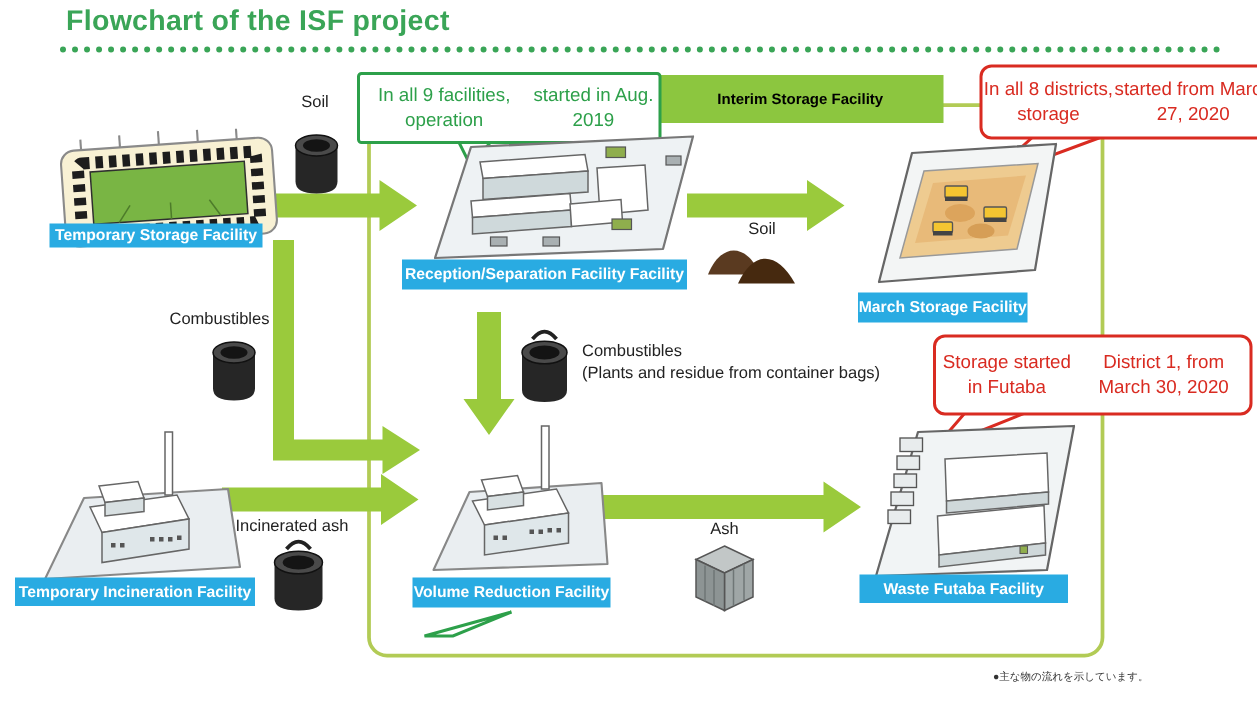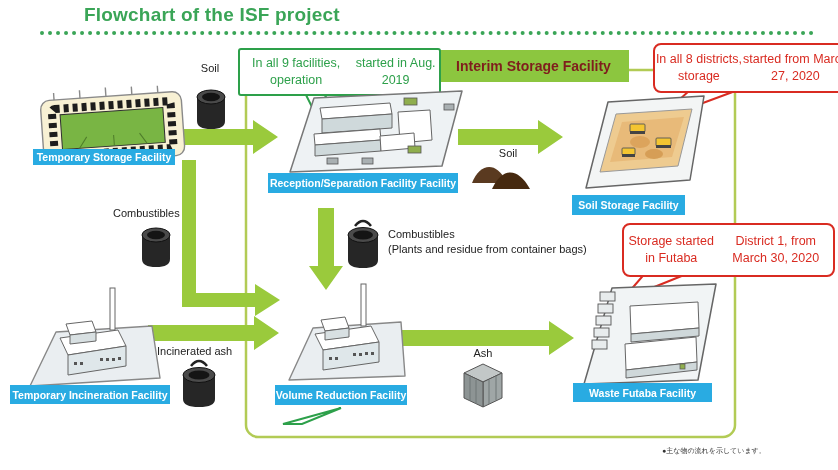--- a/index.html
+++ b/index.html
@@ -13,28 +13,27 @@
   }
   html,body{margin:0;padding:0;background:#fff;}
   #stage{
     position:relative;width:838px;height:470px;background:#ffffff;overflow:hidden;
     font-family:"Liberation Sans","DejaVu Sans",sans-serif;
   }
   .abs{position:absolute;}
   .title{
     left:44px;top:4px;font-size:19px;font-weight:600;color:var(--title-green);
     letter-spacing:.2px;
-    margin-left:40px;
   }
   .dotline{
     left:40px;top:31px;width:774px;height:0;border-top:4px dotted var(--title-green);
   }
   .banner{
     left:438px;top:50px;width:191px;height:32px;background:var(--banner-green);
-    color:#7f1d1d;font-size:14px;font-weight:700;display:flex;align-items:center;justify-content:center;
+    color:#000000;font-size:10px;font-weight:700;display:flex;align-items:center;justify-content:center;
     white-space:nowrap;
   }
   .callout{
     background:#fff;text-align:center;font-size:12.5px;line-height:1.35;
     display:flex;flex-direction:row;align-items:center;justify-content:center;
   }
   .callout.green{border:2px solid var(--callout-green);color:var(--callout-green);border-radius:3px;}
   .callout.red{border:2px solid var(--callout-red);color:var(--callout-red);border-radius:8px;}
   .co-top-green{left:238px;top:48px;width:199px;height:44px;}
   .co-red-soil{left:653px;top:43px;width:193px;height:46px;}
@@ -227,21 +226,21 @@
     <g stroke="#6f7676" stroke-width="1">
       <line x1="8" y1="15" x2="8" y2="39"></line>
         <line x1="14" y1="18" x2="14" y2="42"></line>
       <line x1="27" y1="18" x2="27" y2="42"></line>
         <line x1="34" y1="14" x2="34" y2="38"></line>
     </g>
   </svg>
 
   <div class="abs blue-label" style="left:33px;top:149px;width:142px;height:16px">Temporary Storage Facility</div>
   <div class="abs blue-label" style="left:268px;top:173px;width:190px;height:20px">Reception/Separation Facility Facility</div>
-  <div class="abs blue-label" style="left:572px;top:195px;width:113px;height:20px">Soil Storage Facility</div>
+  <div class="abs blue-label" style="left:572px;top:195px;width:113px;height:20px">March Storage Facility</div>
   <div class="abs blue-label" style="left:10px;top:385px;width:160px;height:19px">Temporary Incineration Facility</div>
   <div class="abs blue-label" style="left:275px;top:385px;width:132px;height:20px">Volume Reduction Facility</div>
   <div class="abs blue-label" style="left:573px;top:383px;width:139px;height:19px">Waste Futaba Facility</div>
 
   <div class="abs flow-label center" style="left:190px;top:61px;width:40px">Soil</div>
   <div class="abs flow-label" style="left:113px;top:206px">Combustibles</div>
   <div class="abs flow-label" style="left:388px;top:227px">
     <div>Combustibles</div>
     <div>(Plants and residue from container bags)</div>
   </div>

